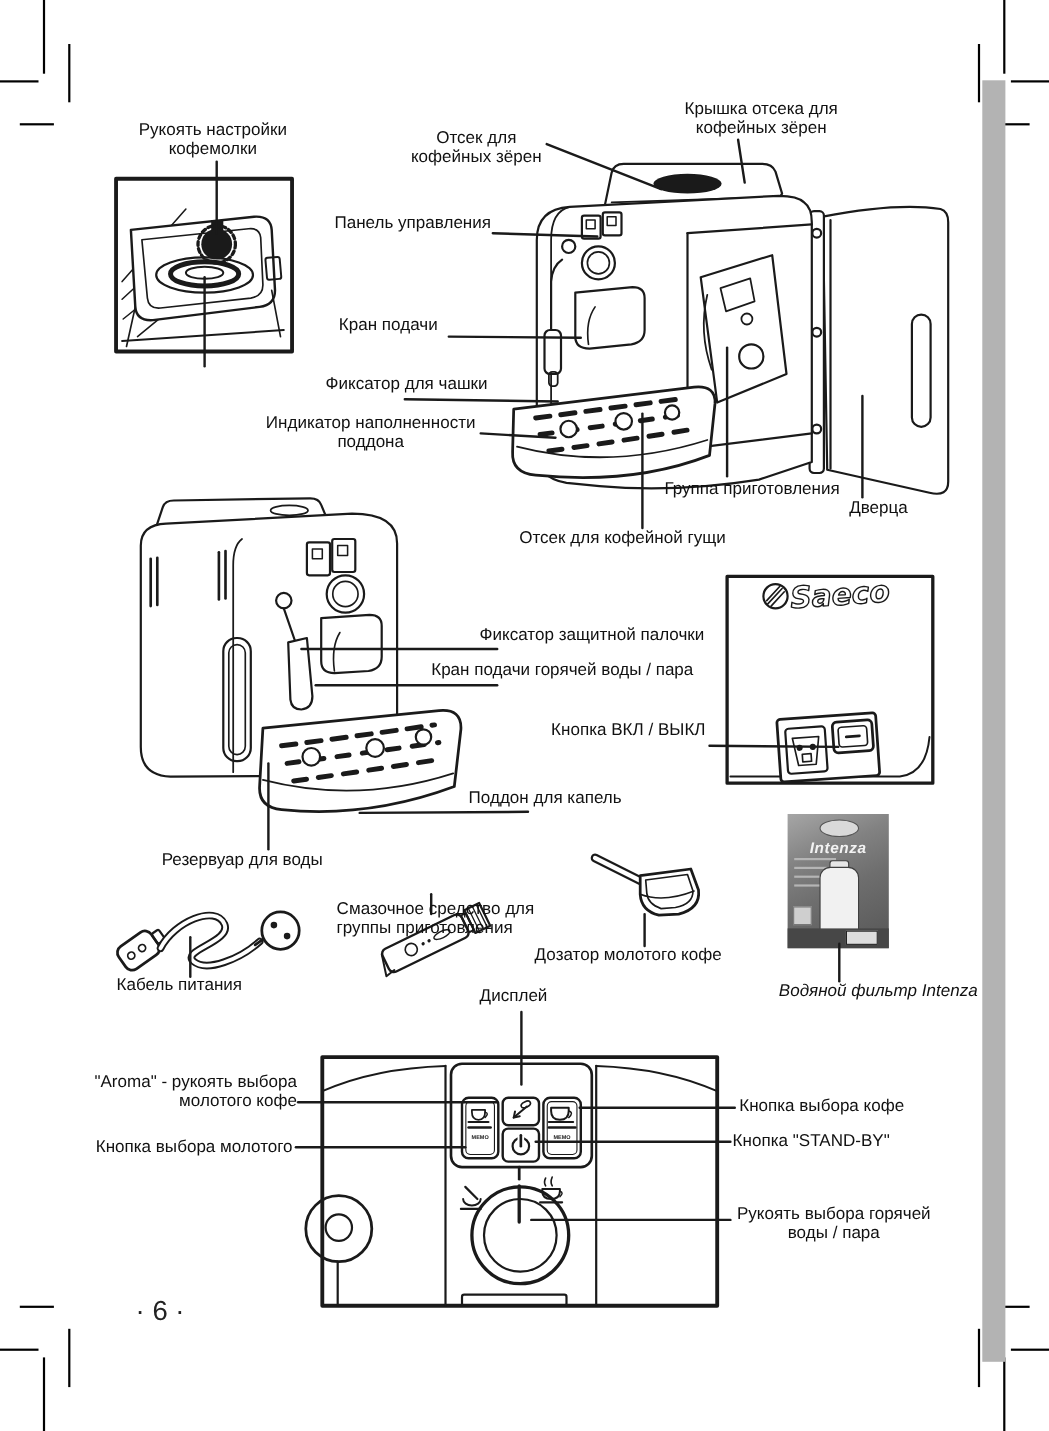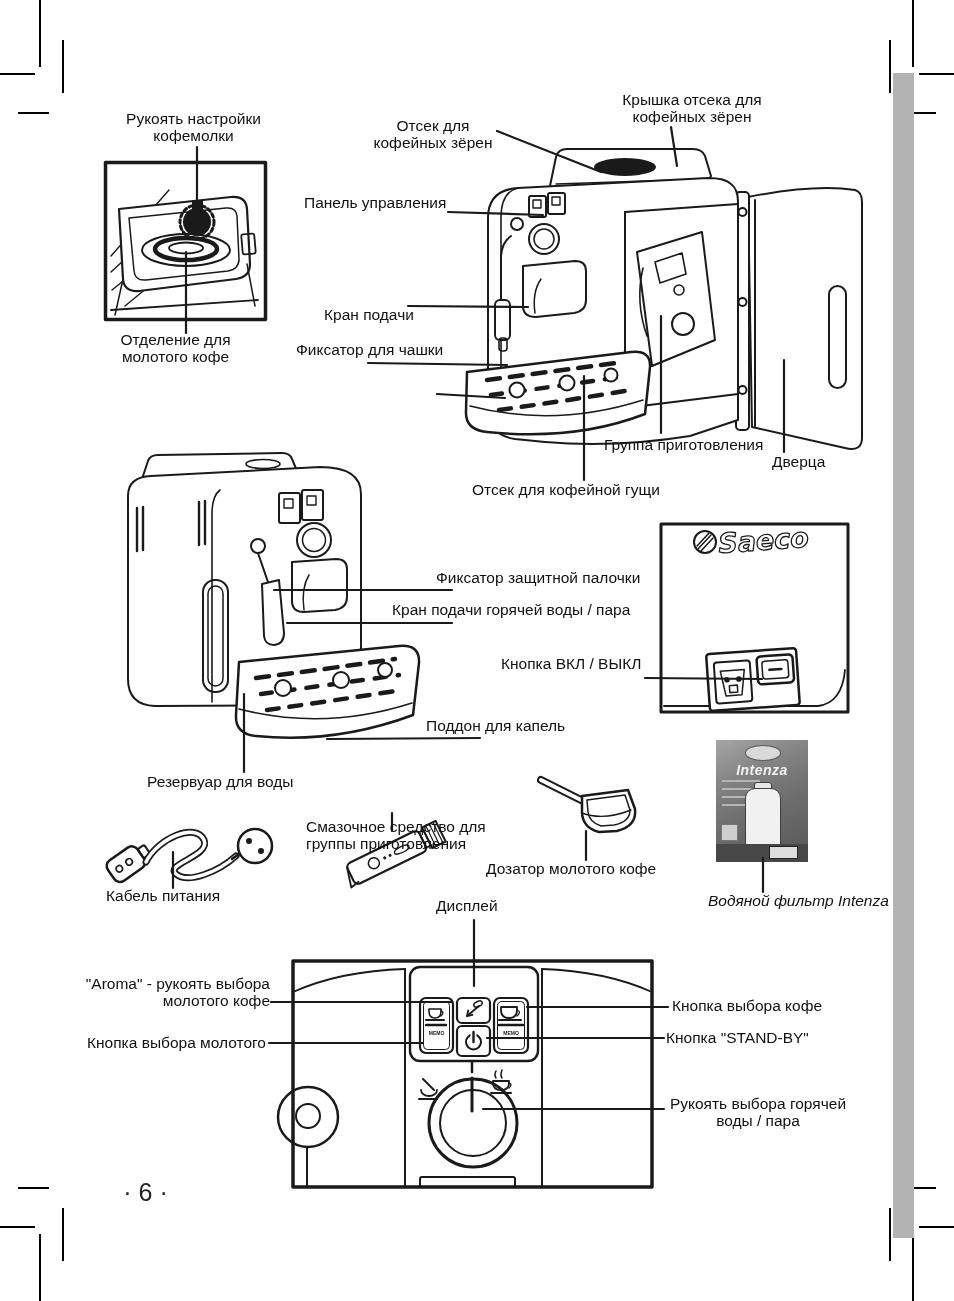--- a/index.html
+++ b/index.html
@@ -325,26 +325,26 @@
       <line x1="474" y1="920" x2="474" y2="986"></line>
       <line x1="271" y1="1002" x2="452" y2="1002"></line>
       <line x1="269" y1="1043" x2="423" y2="1043"></line>
       <line x1="527" y1="1007" x2="668" y2="1007"></line>
       <line x1="487" y1="1038" x2="664" y2="1038"></line>
       <line x1="483" y1="1109" x2="664" y2="1109"></line>
     </g>
   </svg>
 
   <div class="lbl" style="left:116px;top:110px;width:155px;text-align:center;">Рукоять настройки кофемолки</div>
-  <div class="lbl" style="left:98px;top:331px;width:155px;text-align:center;">Отделение для молотого кофе</div>
   <div class="lbl" style="left:367px;top:97px;width:132px;text-align:center;margin-top:20px;">Отсек для кофейных зёрен</div>
   <div class="lbl" style="left:611px;top:91px;width:162px;text-align:center;">Крышка отсека для кофейных зёрен</div>
   <div class="lbl" style="left:304px;top:194px;width:150px;">Панель управления</div>
-  <div class="lbl" style="left:324px;top:287px;width:110px;margin-top:19px;">Кран подачи</div>
+  <div class="lbl" style="left:308px;top:287px;width:110px;">Кран подачи</div>
   <div class="lbl" style="left:296px;top:341px;width:160px;">Фиксатор для чашки</div>
+  <div class="lbl" style="left:237px;top:376px;width:200px;text-align:center;">Индикатор наполненности поддона</div>
   <div class="lbl" style="left:604px;top:436px;width:170px;">Группа приготовления</div>
   <div class="lbl" style="left:772px;top:453px;width:70px;">Дверца</div>
   <div class="lbl" style="left:472px;top:481px;width:210px;">Отсек для кофейной гущи</div>
   <div class="lbl" style="left:388px;top:569px;width:215px;margin-left:48px;">Фиксатор защитной палочки</div>
   <div class="lbl" style="left:392px;top:601px;width:255px;">Кран подачи горячей воды / пара</div>
   <div class="lbl" style="left:501px;top:655px;width:150px;">Кнопка ВКЛ / ВЫКЛ</div>
   <div class="lbl" style="left:426px;top:717px;width:150px;">Поддон для капель</div>
   <div class="lbl" style="left:147px;top:773px;width:165px;">Резервуар для воды</div>
   <div class="lbl" style="left:306px;top:792px;width:200px;text-align:left;margin-top:26px;">Смазочное средство для группы приготовления</div>
   <div class="lbl" style="left:106px;top:887px;width:130px;">Кабель питания</div>

